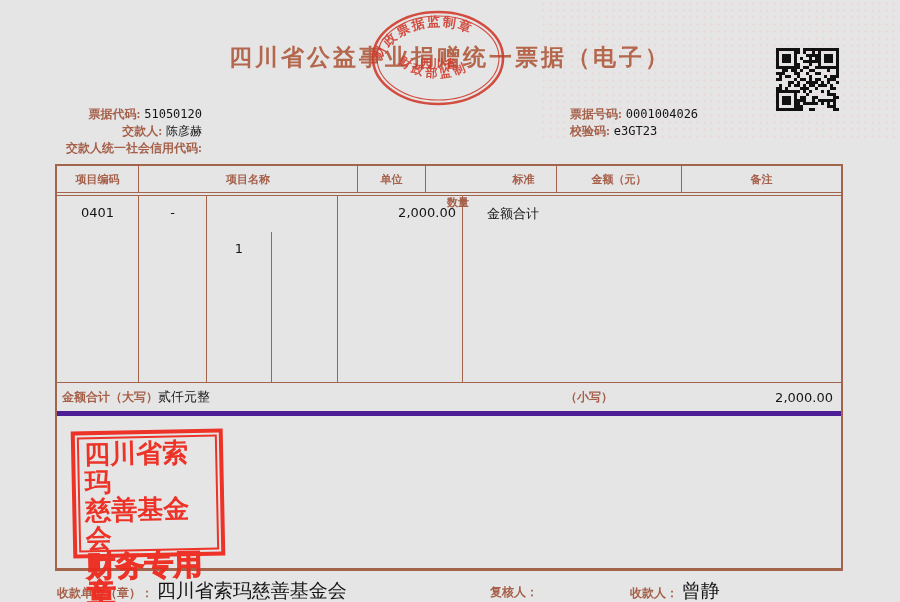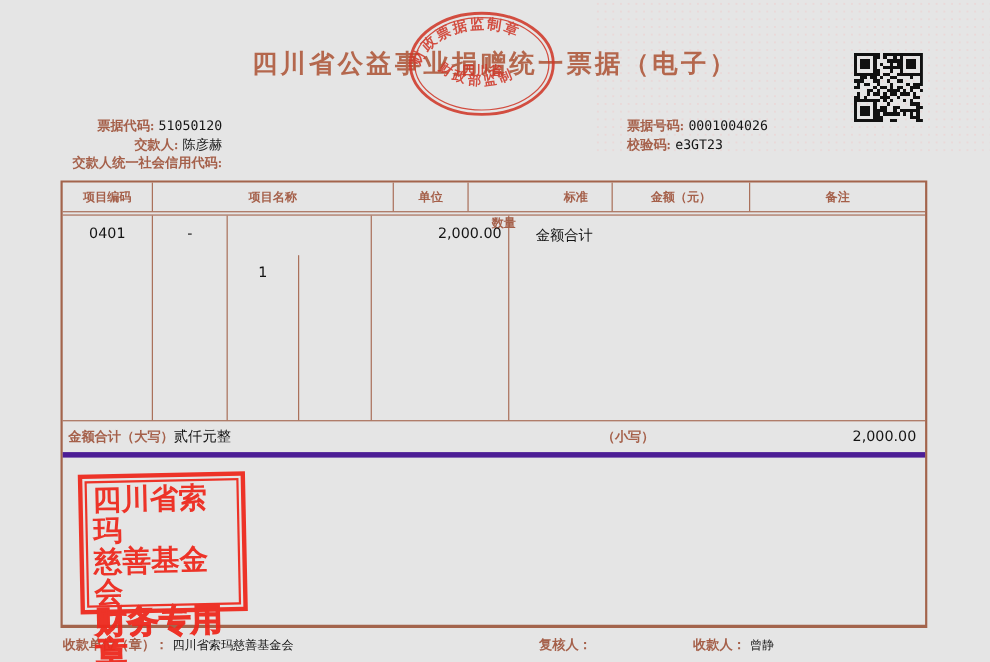--- a/index.html
+++ b/index.html
@@ -29,39 +29,39 @@
   .hcell:last-child,.bcell:last-child{border-right:none;}
   .brow{display:flex;height:186px;}
   .bcell{box-sizing:border-box;padding-top:9px;font-size:13px;color:#141414;
          border-right:1px solid #a3644c;}
   .c0{width:82px;} .c1{width:219px;text-align:right;} .c2{width:68px;} .c3{width:65px;margin-top:36px;}
   .c4{width:66px;} .c5{width:125px;} .c6{width:159px;flex:1;}
   .al{padding-left:24px;} .ac{text-align:center;} .ar{text-align:right;padding-right:6px;}
   .trow{display:flex;align-items:center;height:28px;border-top:1px solid #a3644c;
         border-bottom:5px solid #4c1d95;font-size:13px;}
   .trow .lbl{font-size:12px;margin-left:5px;}
-  .trow .small-lbl{position:absolute;left:478px;margin-left:12px;}
+  .trow .small-lbl{position:absolute;left:496px;margin-left:12px;}
   .trow .amount{margin-left:auto;margin-right:8px;}
   .blank-sec{height:152px;position:relative;}
   
   .sq-stamp{position:absolute;left:72px;top:430px;width:152px;height:127px;
             transform:rotate(-1.2deg);opacity:.95;z-index:5;}
   .sq-outer{box-sizing:border-box;width:100%;height:100%;border:4px solid #ee2a1e;padding:2px;}
   .sq-inner{box-sizing:border-box;width:100%;height:100%;border:2px solid #ee2a1e;
             display:flex;flex-direction:column;justify-content:space-between;
             padding:1px 2px;}
   .sq-line{color:#ee2a1e;font-weight:900;font-size:26px;line-height:28px;
            display:flex;justify-content:space-between;padding:0 3px;
            font-family:"Liberation Sans","DejaVu Sans",sans-serif;}
   .sq-line3{font-size:29px;-webkit-text-stroke:1px #ee2a1e;}
   .footer{position:absolute;left:0;top:578px;width:900px;font-size:12px;}
   .f-payee{position:absolute;left:57px;}
   .f-review{position:absolute;left:490px;}
   .f-cashier{position:absolute;left:630px;}
-  .footer .valc{font-size:11px;}
+  .footer .valc{font-size:19px;}
 </style>
 </head>
 <body>
 
 <div class="page">
 
   <div class="dots"></div>
 
   <div class="title">四川省公益事业捐赠统一票据（电子）</div>
 

